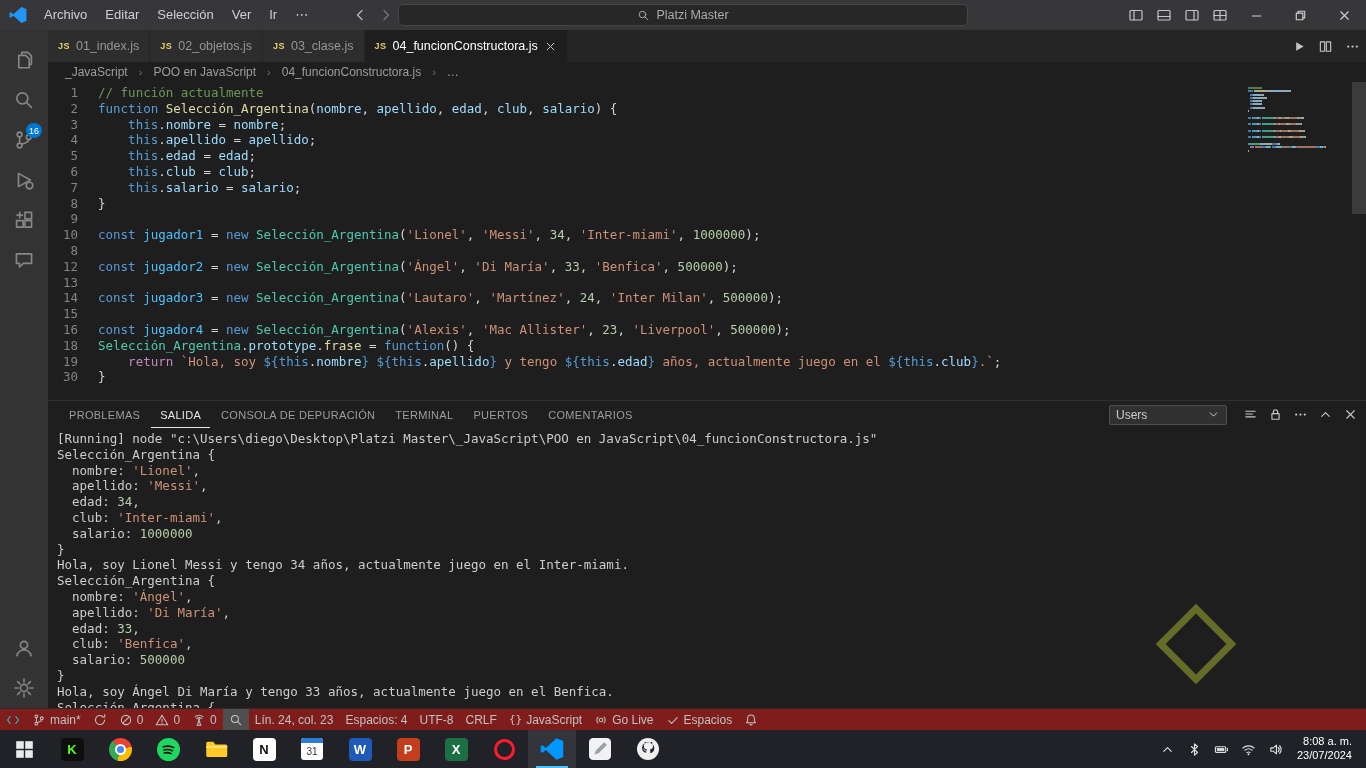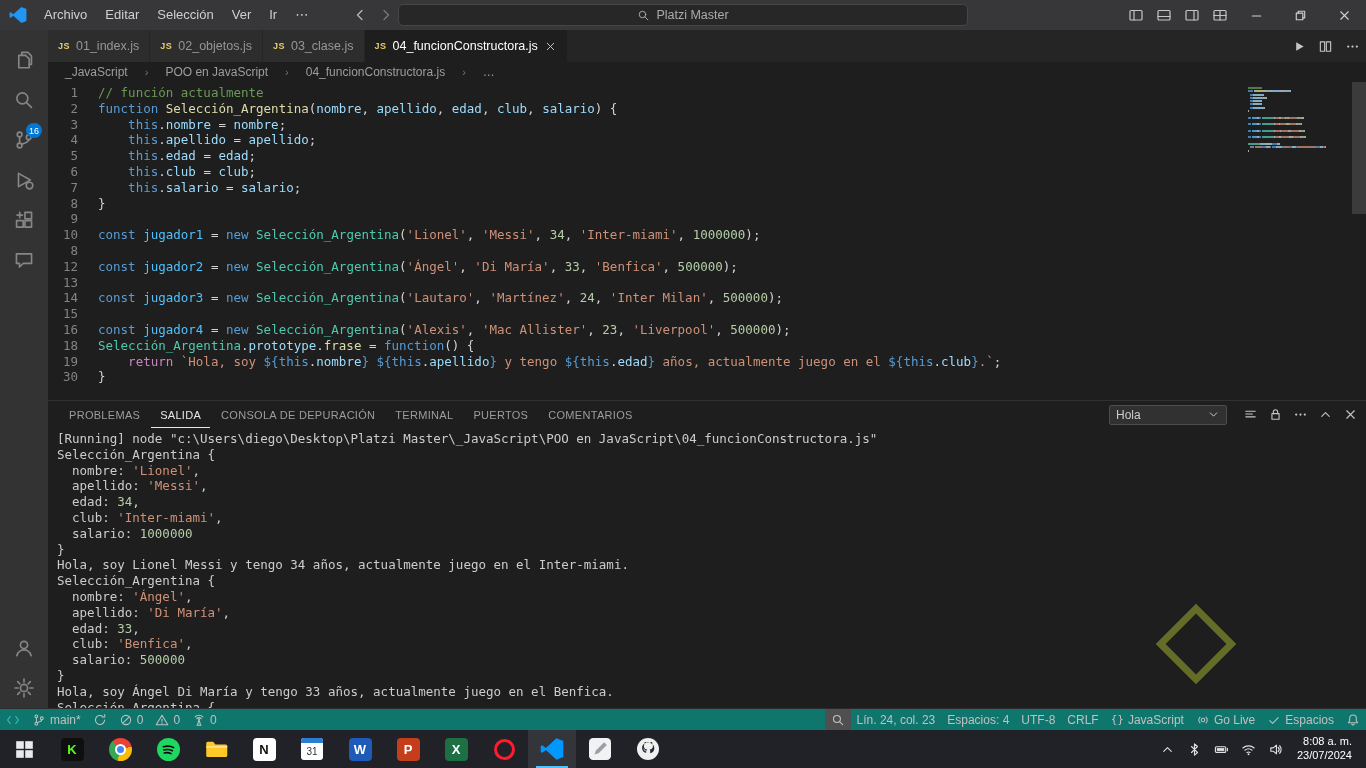--- a/index.html
+++ b/index.html
@@ -30,21 +30,21 @@
 
   
   .tabsrow{height:32px;background:#252526;display:flex;align-items:stretch;position:relative;flex:0 0 auto}
   .tab{display:flex;align-items:center;padding:0 10px;background:#2d2d2d;color:#969696;font-size:12.5px;border-right:1px solid #252526;gap:6px}
   .tab.active{background:#1e1e1e;color:#fff}
   .jsbadge{color:#e8cc6c;font-weight:bold;font-size:9px;letter-spacing:.5px}
   .tab-close{display:flex;color:#c5c5c5}
   .tab-actions{position:absolute;right:6px;top:0;height:32px;display:flex;align-items:center;gap:12px;color:#c5c5c5}
 
   
-  .breadcrumb{height:20px;display:flex;align-items:center;padding-left:17px;gap:17px;color:#9d9d9d;font-size:12px;background:#1e1e1e;flex:0 0 auto}
+  .breadcrumb{height:20px;display:flex;align-items:center;padding-left:17px;gap:11px;color:#9d9d9d;font-size:12px;background:#1e1e1e;flex:0 0 auto}
   .bc-sep{color:#767676;font-size:11px}
 
   
   .editor{position:relative;flex:1;min-height:0;overflow:hidden;background:#1e1e1e;font-family:"DejaVu Sans Mono","Liberation Mono",monospace;font-size:12.5px}
   .code{padding-top:3px}
   .code-line{display:flex;height:15.8px;line-height:15.8px;white-space:pre}
   .ln{width:30px;text-align:right;color:#848484;flex:0 0 auto}
   .ct{margin-left:20px}
   .minimap{position:absolute;top:5px;right:14px;width:104px}
   .mm-line{display:flex;height:2px;margin-bottom:1.3px}
@@ -57,21 +57,21 @@
   .ptabs{display:flex;align-items:center;gap:2px;height:100%}
   .ptab{padding:0 9px;height:100%;display:flex;align-items:center;font-size:11px;letter-spacing:.3px;color:#9d9d9d;text-transform:uppercase}
   .ptab.active{color:#e7e7e7;box-shadow:inset 0 -1px 0 #e7e7e7}
   .panel-actions{margin-left:auto;display:flex;align-items:center;gap:10px;color:#c5c5c5}
   .channel{width:118px;height:20px;background:#313132;border:1px solid #4d4d4e;border-radius:2px;display:flex;align-items:center;justify-content:space-between;padding:0 6px;font-size:12px;color:#ccc;margin-right:6px}
   .output{flex:1;overflow:hidden;padding:3px 0 0 9px;font-family:"DejaVu Sans Mono","Liberation Mono",monospace;font-size:12.5px}
   .out-line{height:15.8px;line-height:15.8px;white-space:pre}
   .watermark{position:absolute;right:118px;bottom:12px;pointer-events:none}
 
   
-  .statusbar{height:22px;background:#0f766e;border-top:1px solid #2b2b2b;display:flex;align-items:center;justify-content:space-between;font-size:12px;color:#c0c0c0;flex:0 0 auto}
+  .statusbar{height:22px;background:#7f1d1d;border-top:1px solid #2b2b2b;display:flex;align-items:center;font-size:12px;color:#c0c0c0;flex:0 0 auto}
   .sb-group{display:flex;align-items:center;height:100%}
   .sb-item{display:flex;align-items:center;gap:4px;padding:0 6px;height:100%}
   .sb-item.hl{background:#4f4f4f}
   .sb-remote{color:#2ec8c8}
 
   
   .taskbar{height:38px;background:#202228;display:flex;align-items:center;flex:0 0 auto}
   .tb-apps{display:flex;align-items:stretch;height:100%}
   .tb-app{width:48px;height:38px;display:flex;align-items:center;justify-content:center;position:relative}
   .tb-app.active{background:rgba(255,255,255,.09)}
@@ -515,21 +515,21 @@
           <div class="ptabs" id="ptabs">
               <span class="ptab">PROBLEMAS</span>
               <span class="ptab active">SALIDA</span>
               <span class="ptab">CONSOLA DE DEPURACIÓN</span>
               <span class="ptab">TERMINAL</span>
               <span class="ptab">PUERTOS</span>
               <span class="ptab">COMENTARIOS</span>
             </div>
           <div class="panel-actions">
             <div class="channel">
-              <span>Hola</span>
+              <span>Users</span>
               <span id="channel-chevron">
                   <svg class="ic " width="13" height="13" viewBox="0 0 16 16">
                     <path stroke="currentColor" fill="none" stroke-width="1.2" stroke-linecap="round" stroke-linejoin="round" d="M4 6l4 4 4-4"></path>
                   </svg>
                 </span>
             </div>
             <span id="panel-action-icons" style="display:flex;gap:10px;align-items:center">
                 <span style="display:flex">
                   <svg class="ic " width="15" height="15" viewBox="0 0 16 16">
                     <path stroke="currentColor" fill="none" stroke-width="1.2" stroke-linecap="round" stroke-linejoin="round" d="M3 4.5h10M3 7.5h7M3 10.5h10"></path>

